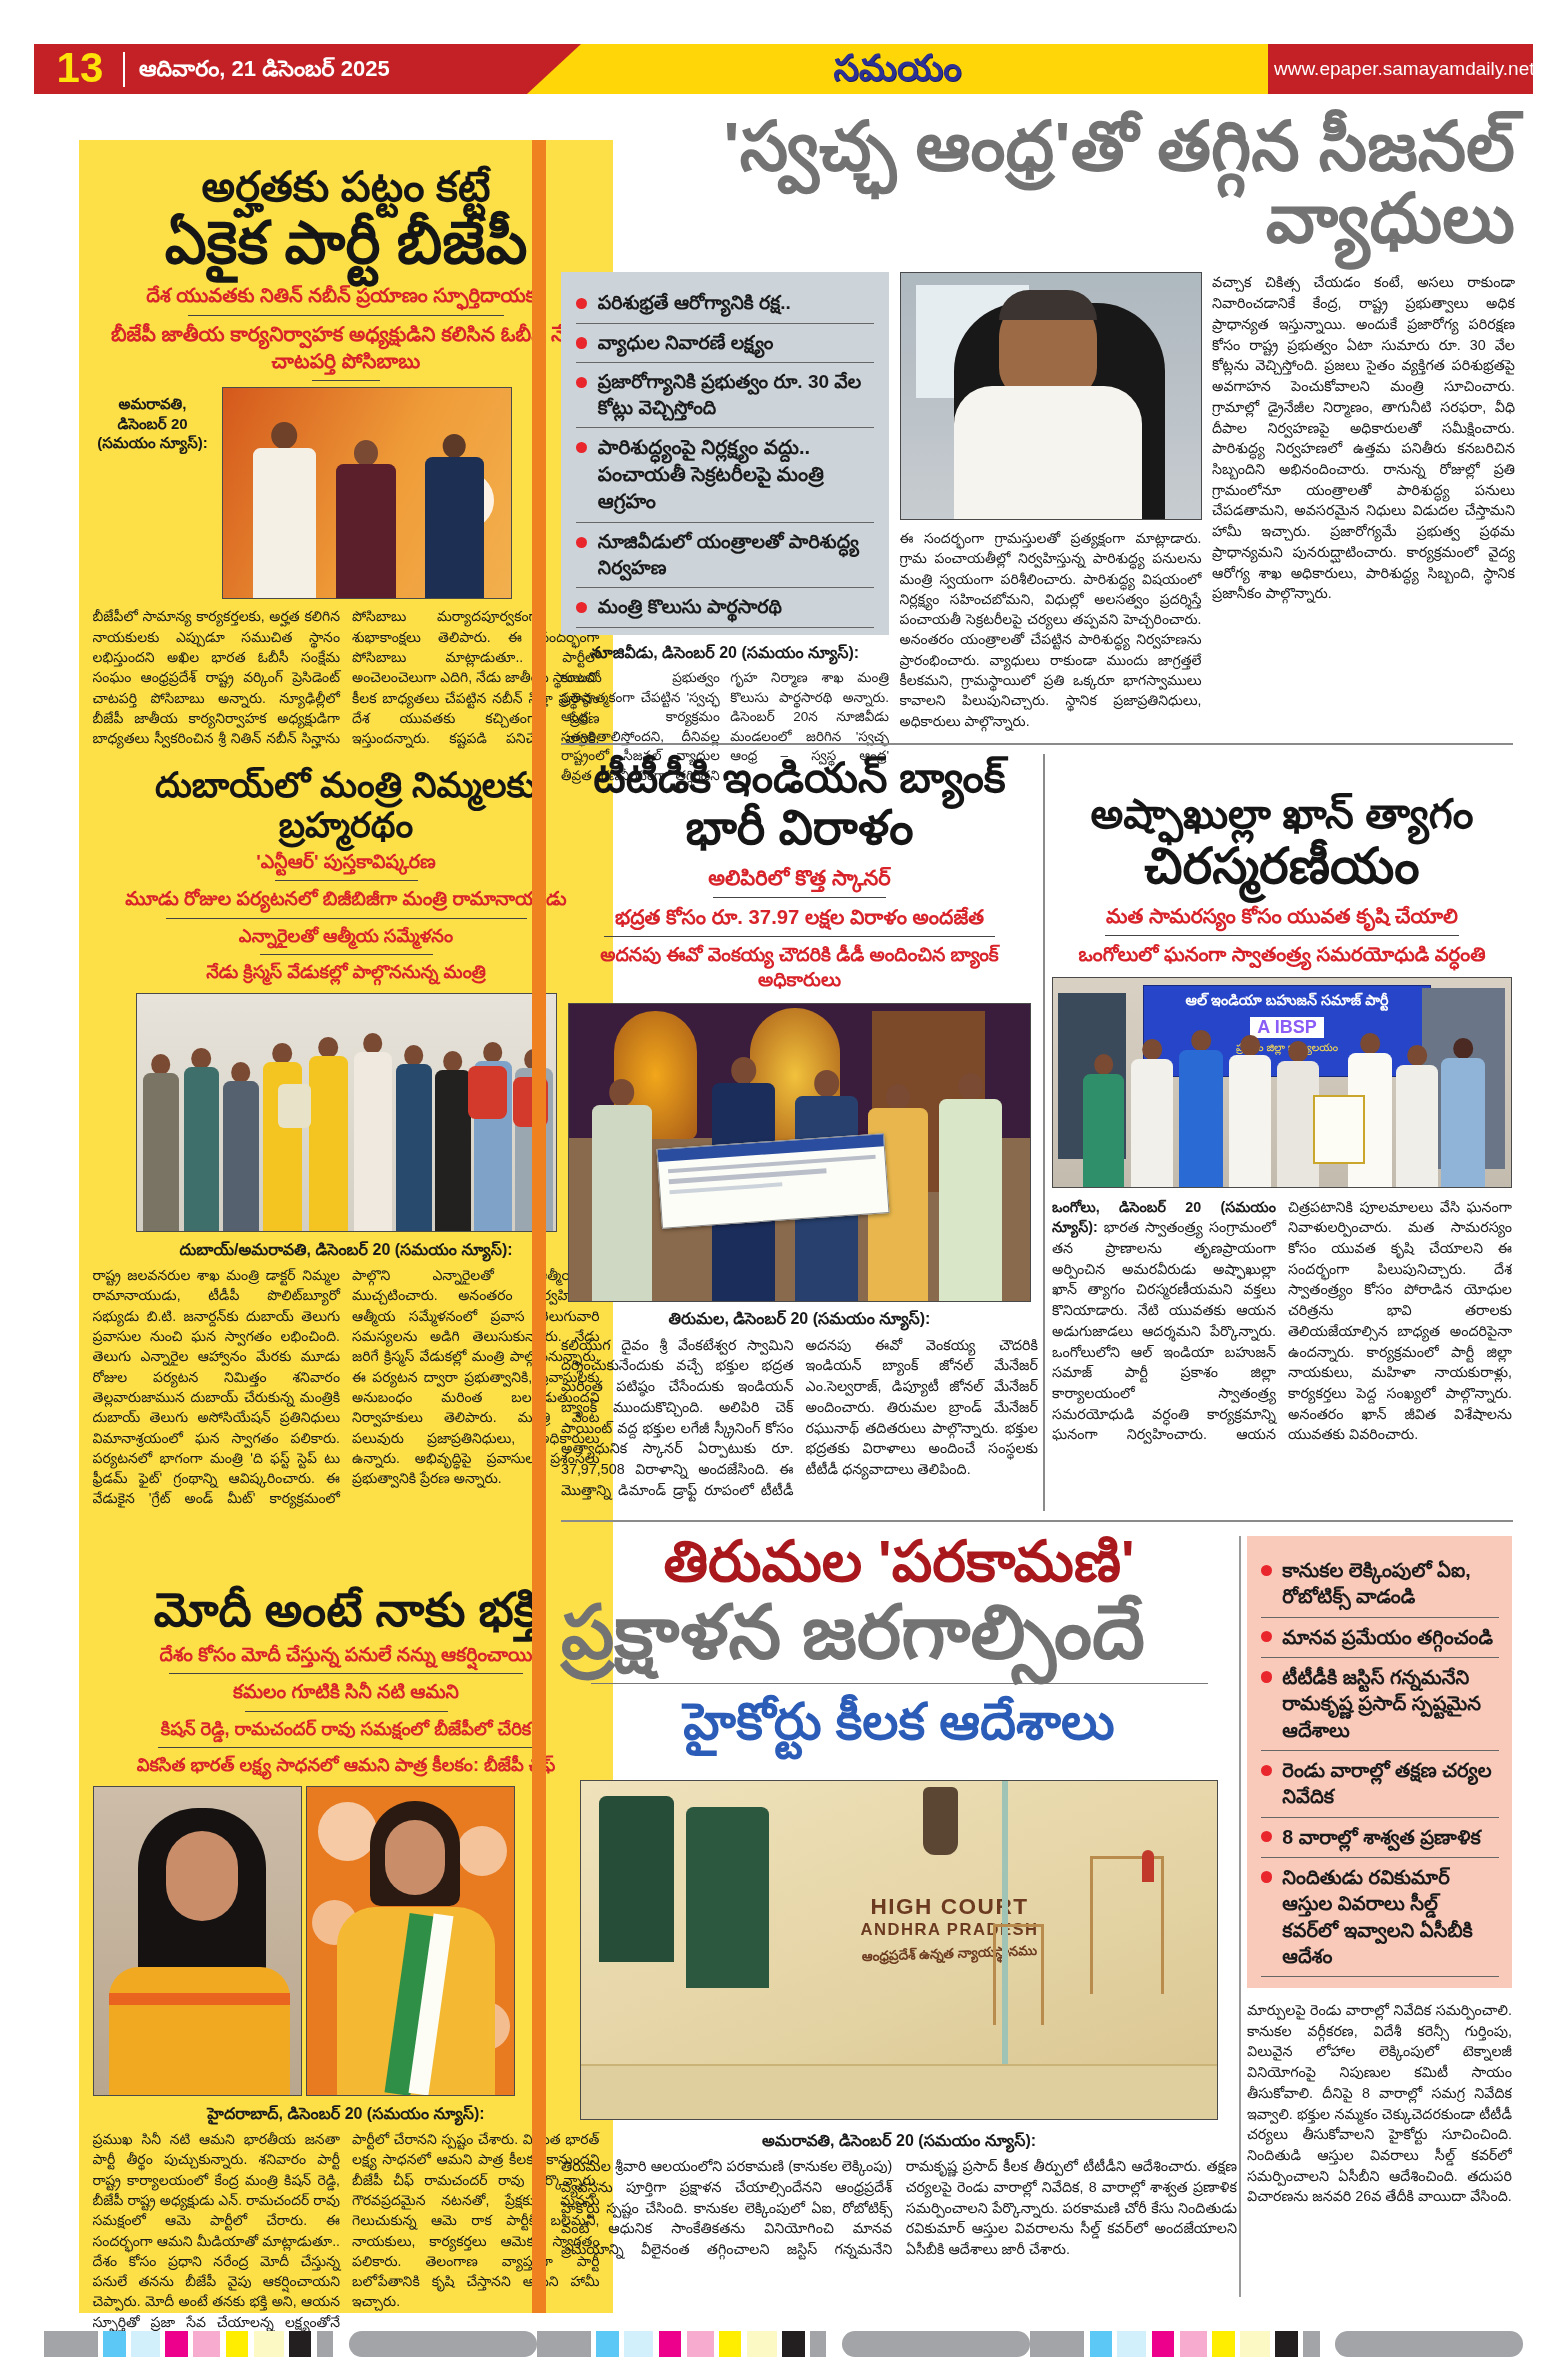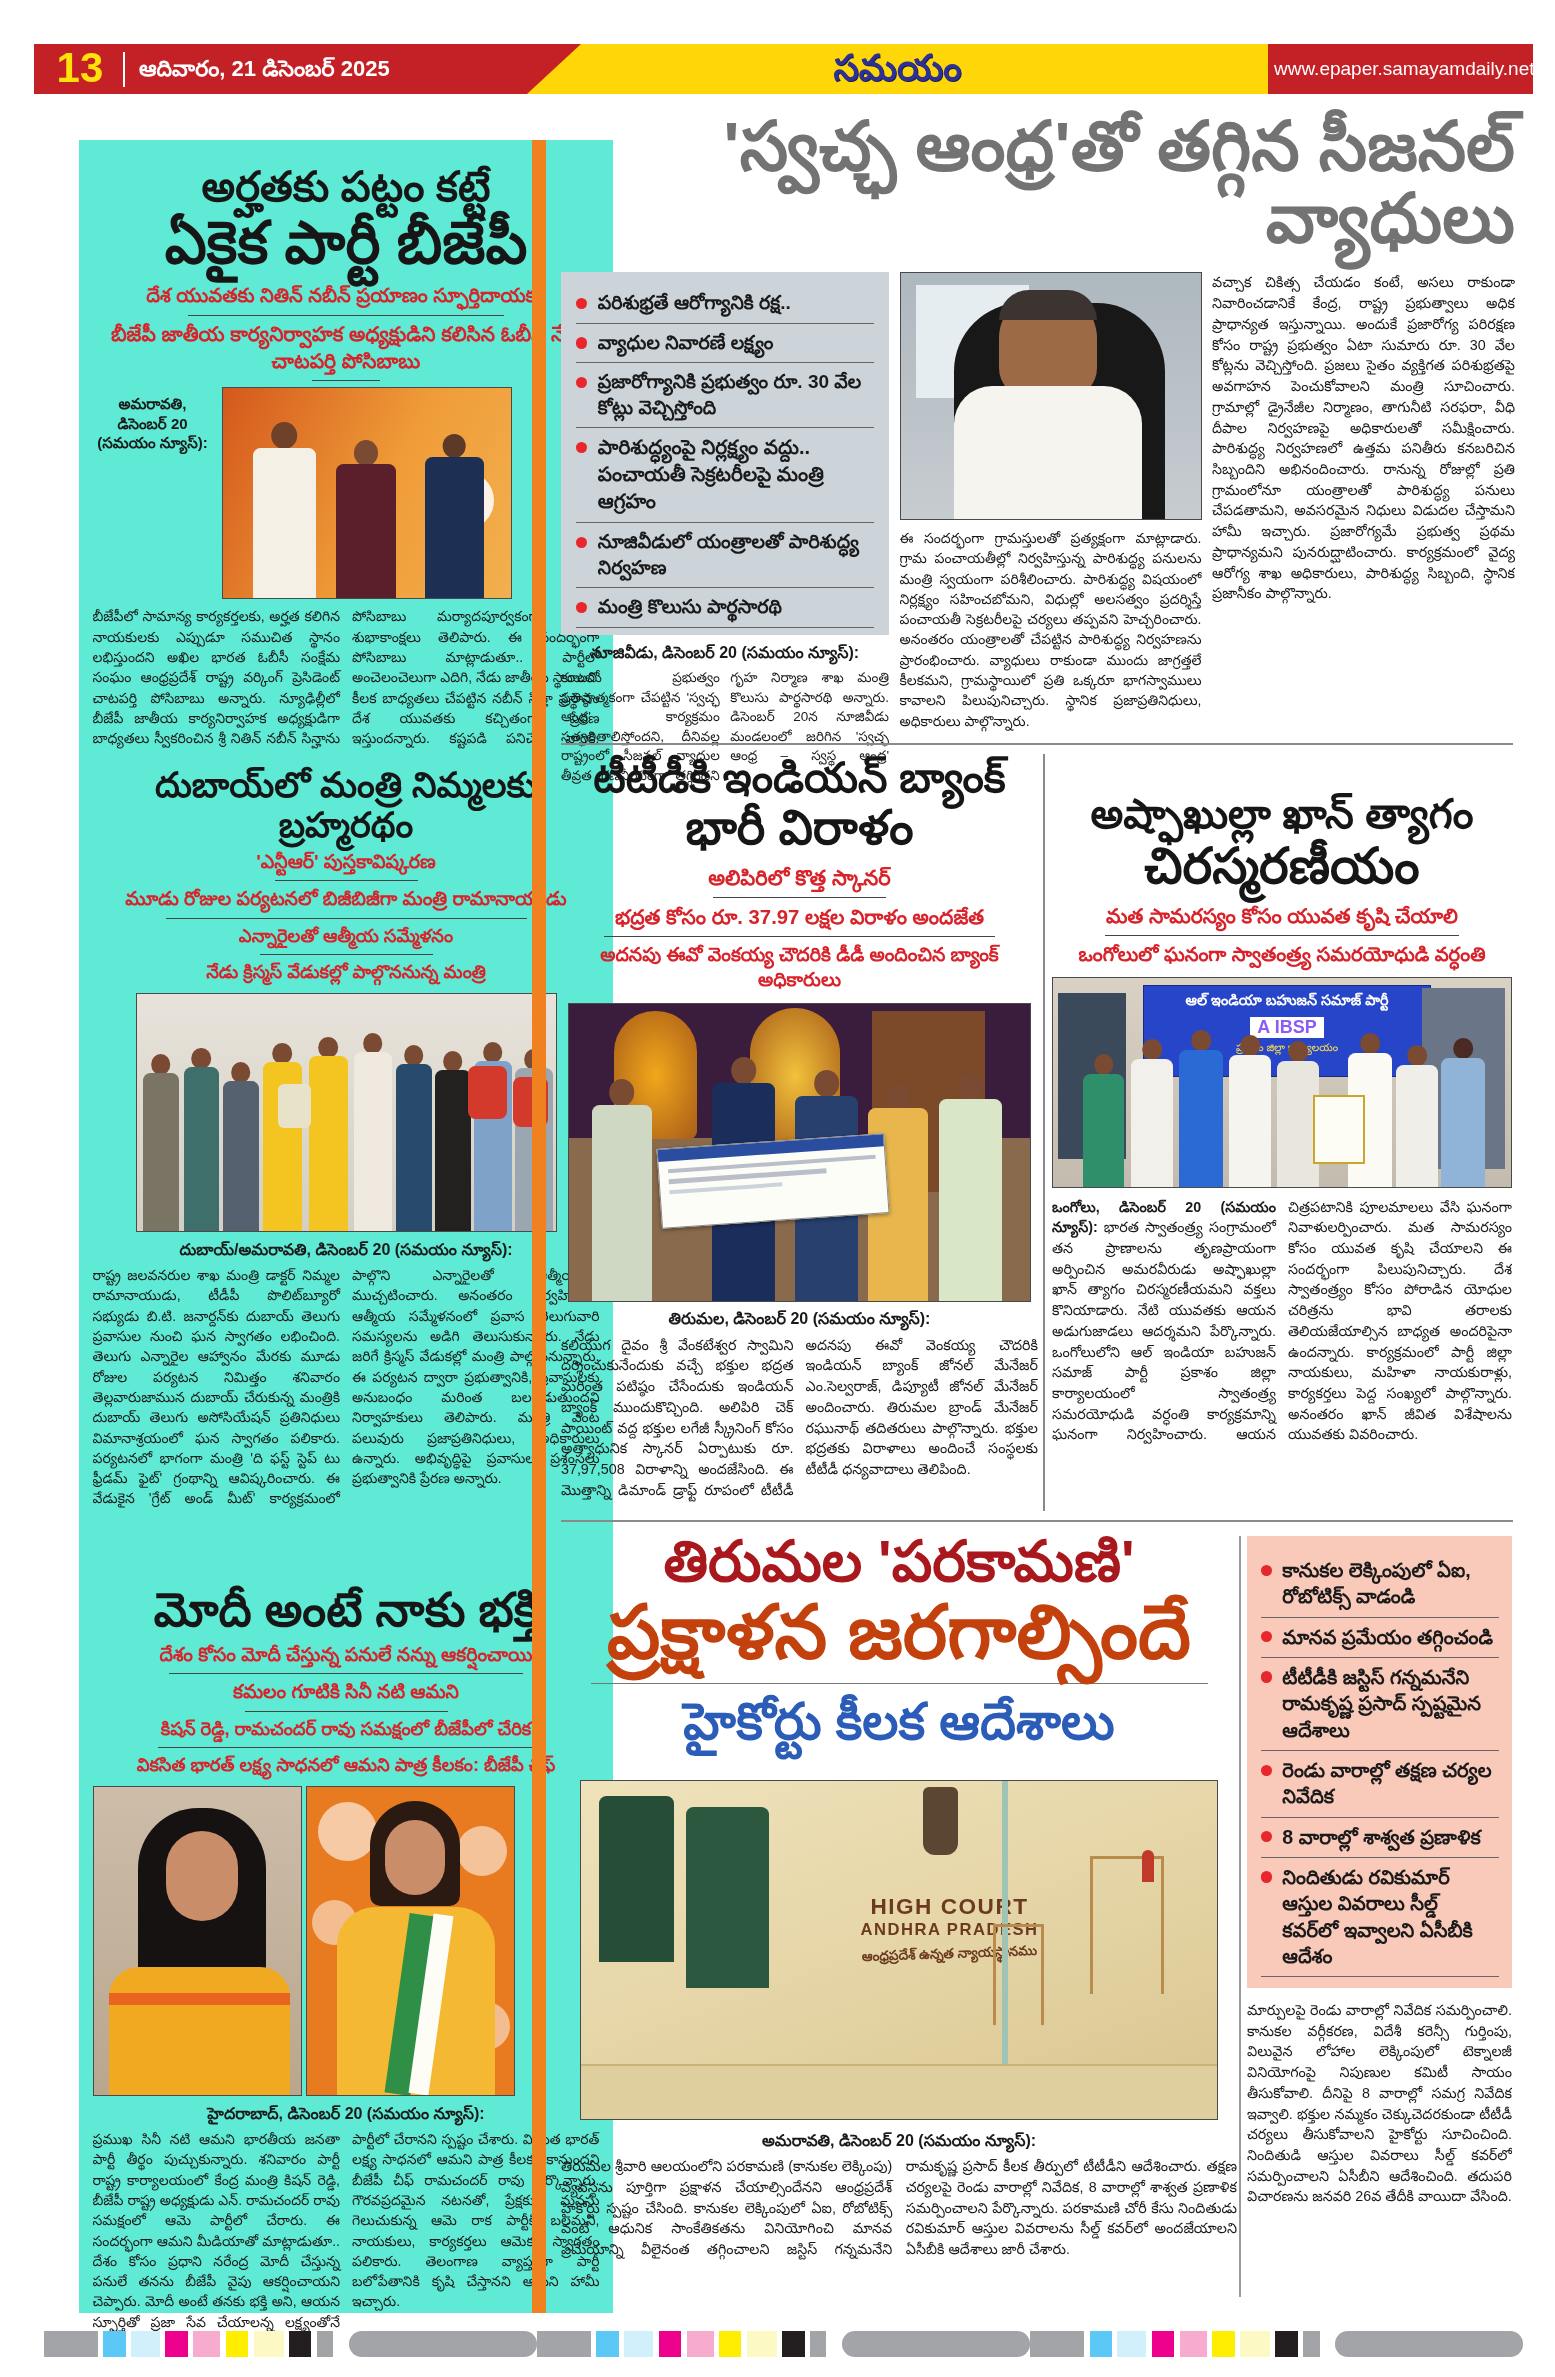--- a/index.html
+++ b/index.html
@@ -9,21 +9,21 @@
   .masthead-bar{position:absolute;left:34px;top:44px;width:1499px;height:50px;background:#c42127;}
   .masthead-yellow{position:absolute;top:0;bottom:0;left:493px;width:741px;background:#ffd608;
         clip-path:polygon(54px 0,100% 0,100% 100%,0 100%);}
   .page-num{position:absolute;left:22.6px;top:-3px;font-size:42px;font-weight:bold;color:#ffe20a;line-height:53px;}
   .head-sep{position:absolute;left:89px;top:7.5px;width:1.5px;height:35px;background:#fff;}
   .head-date{position:absolute;left:105px;top:0;font-size:22px;font-weight:bold;color:#fff;line-height:50px;}
   .masthead-title{position:absolute;left:493px;width:741px;top:0;text-align:center;font-size:36px;
         font-weight:bold;color:#2d3192;line-height:48px;text-shadow:0.8px 0.8px 0 #17195e;}
   .head-url{position:absolute;left:1240px;width:256px;top:0;text-align:center;font-size:19px;color:#fff;line-height:50px;}
   
-  .left-col{position:absolute;left:79px;top:140px;width:534px;height:2173px;background:#5eead4;
+  .left-col{position:absolute;left:79px;top:140px;width:534px;height:2173px;background:#fde047;
         box-sizing:border-box;padding:12px 13.5px;}
   .orange-bar{position:absolute;left:532px;top:140px;width:13.5px;height:2173px;background:#f08121;}
   h1,h2,h3,p{margin:0;}
   .t-black{color:#161616;font-weight:bold;text-align:center;line-height:1.12;}
   .sub-red{color:#d8232a;font-weight:bold;text-align:center;line-height:1.3;}
   .rule{height:0.8px;background:#444;margin:6px auto;}
   .dateline{font-weight:bold;text-align:center;font-size:16px;line-height:1.3;margin:7.5px 0 4.5px;}
   .body-txt{font-size:14px;line-height:1.45;text-align:justify;overflow:hidden;}
   .photo{position:relative;overflow:hidden;border:0.8px solid #4a4a4a;box-sizing:border-box;}
   .fig{position:absolute;bottom:0;}
@@ -340,21 +340,21 @@
         </div>
       <div style="position:absolute;left:260px;bottom:22.6px;width:48px;height:65px;background:#fdfdf6;border:2.3px solid #caa62c;"></div>
     </div>
     <p class="body-txt" style="margin-top:9px;column-count:2;column-gap:12px;height:354px;font-size:14.3px;"><b>ఒంగోలు, డిసెంబర్ 20 (సమయం న్యూస్):</b> <span>భారత స్వాతంత్ర్య సంగ్రామంలో తన ప్రాణాలను తృణప్రాయంగా అర్పించిన అమరవీరుడు అష్ఫాఖుల్లా ఖాన్ త్యాగం చిరస్మరణీయమని వక్తలు కొనియాడారు. నేటి యువతకు ఆయన అడుగుజాడలు ఆదర్శమని పేర్కొన్నారు. ఒంగోలులోని ఆల్ ఇండియా బహుజన్ సమాజ్ పార్టీ ప్రకాశం జిల్లా కార్యాలయంలో స్వాతంత్ర్య సమరయోధుడి వర్ధంతి కార్యక్రమాన్ని ఘనంగా నిర్వహించారు. ఆయన చిత్రపటానికి పూలమాలలు వేసి ఘనంగా నివాళులర్పించారు. మత సామరస్యం కోసం యువత కృషి చేయాలని ఈ సందర్భంగా పిలుపునిచ్చారు. దేశ స్వాతంత్ర్యం కోసం పోరాడిన యోధుల చరిత్రను భావి తరాలకు తెలియజేయాల్సిన బాధ్యత అందరిపైనా ఉందన్నారు. కార్యక్రమంలో పార్టీ జిల్లా నాయకులు, మహిళా నాయకురాళ్లు, కార్యకర్తలు పెద్ద సంఖ్యలో పాల్గొన్నారు. అనంతరం ఖాన్ జీవిత విశేషాలను యువతకు వివరించారు.</span></p>
   </div>
 
   <div class="hrule" style="left:561px;top:1520px;width:952px;height:1.5px;"></div>
 
   <div class="paraka">
     <h1 style="color:#a8181d;font-size:57px;font-weight:bold;text-align:center;line-height:1.1;">తిరుమల 'పరకామణి'</h1>
-    <h1 style="color:#c2410c;font-size:75px;font-weight:bold;text-align:center;line-height:1.05;">ప్రక్షాళన జరగాల్సిందే</h1>
+    <h1 style="color:#737373;font-size:75px;font-weight:bold;line-height:1.05;">ప్రక్షాళన జరగాల్సిందే</h1>
     <div class="rule" style="width:617px;background:#777;margin-top:12px;"></div>
     <h2 style="color:#2b5cb8;font-size:51px;font-weight:bold;text-align:center;margin-top:7.5px;">హైకోర్టు కీలక ఆదేశాలు</h2>
     <div class="photo" style="width:638px;height:340px;margin:16.6px auto 0;background:linear-gradient(160deg,#efe2bb,#e3d2a2 60%,#d8c48f);">
       <div style="position:absolute;left:18px;top:15px;width:75px;height:166px;background:#254d38;border-radius:7.5px 7.5px 0 0;"></div>
       <div style="position:absolute;left:105px;top:25.6px;width:83px;height:181px;background:#2c5840;border-radius:7.5px 7.5px 0 0;"></div>
       <div style="position:absolute;left:342px;top:6px;width:35px;height:68px;background:#5a4632;border-radius:6px 6px 12px 12px;"></div>
       <div style="position:absolute;left:248px;top:113px;width:241px;text-align:center;color:#6b3a20;font-weight:bold;">
         <div style="font-size:22.6px;letter-spacing:1.5px;">HIGH COURT</div>
         <div style="font-size:16.6px;letter-spacing:1.5px;">ANDHRA PRADESH</div>
         <div style="font-size:13.5px;margin-top:6px;transform:rotate(-2deg);">ఆంధ్రప్రదేశ్ ఉన్నత న్యాయస్థానము</div>

